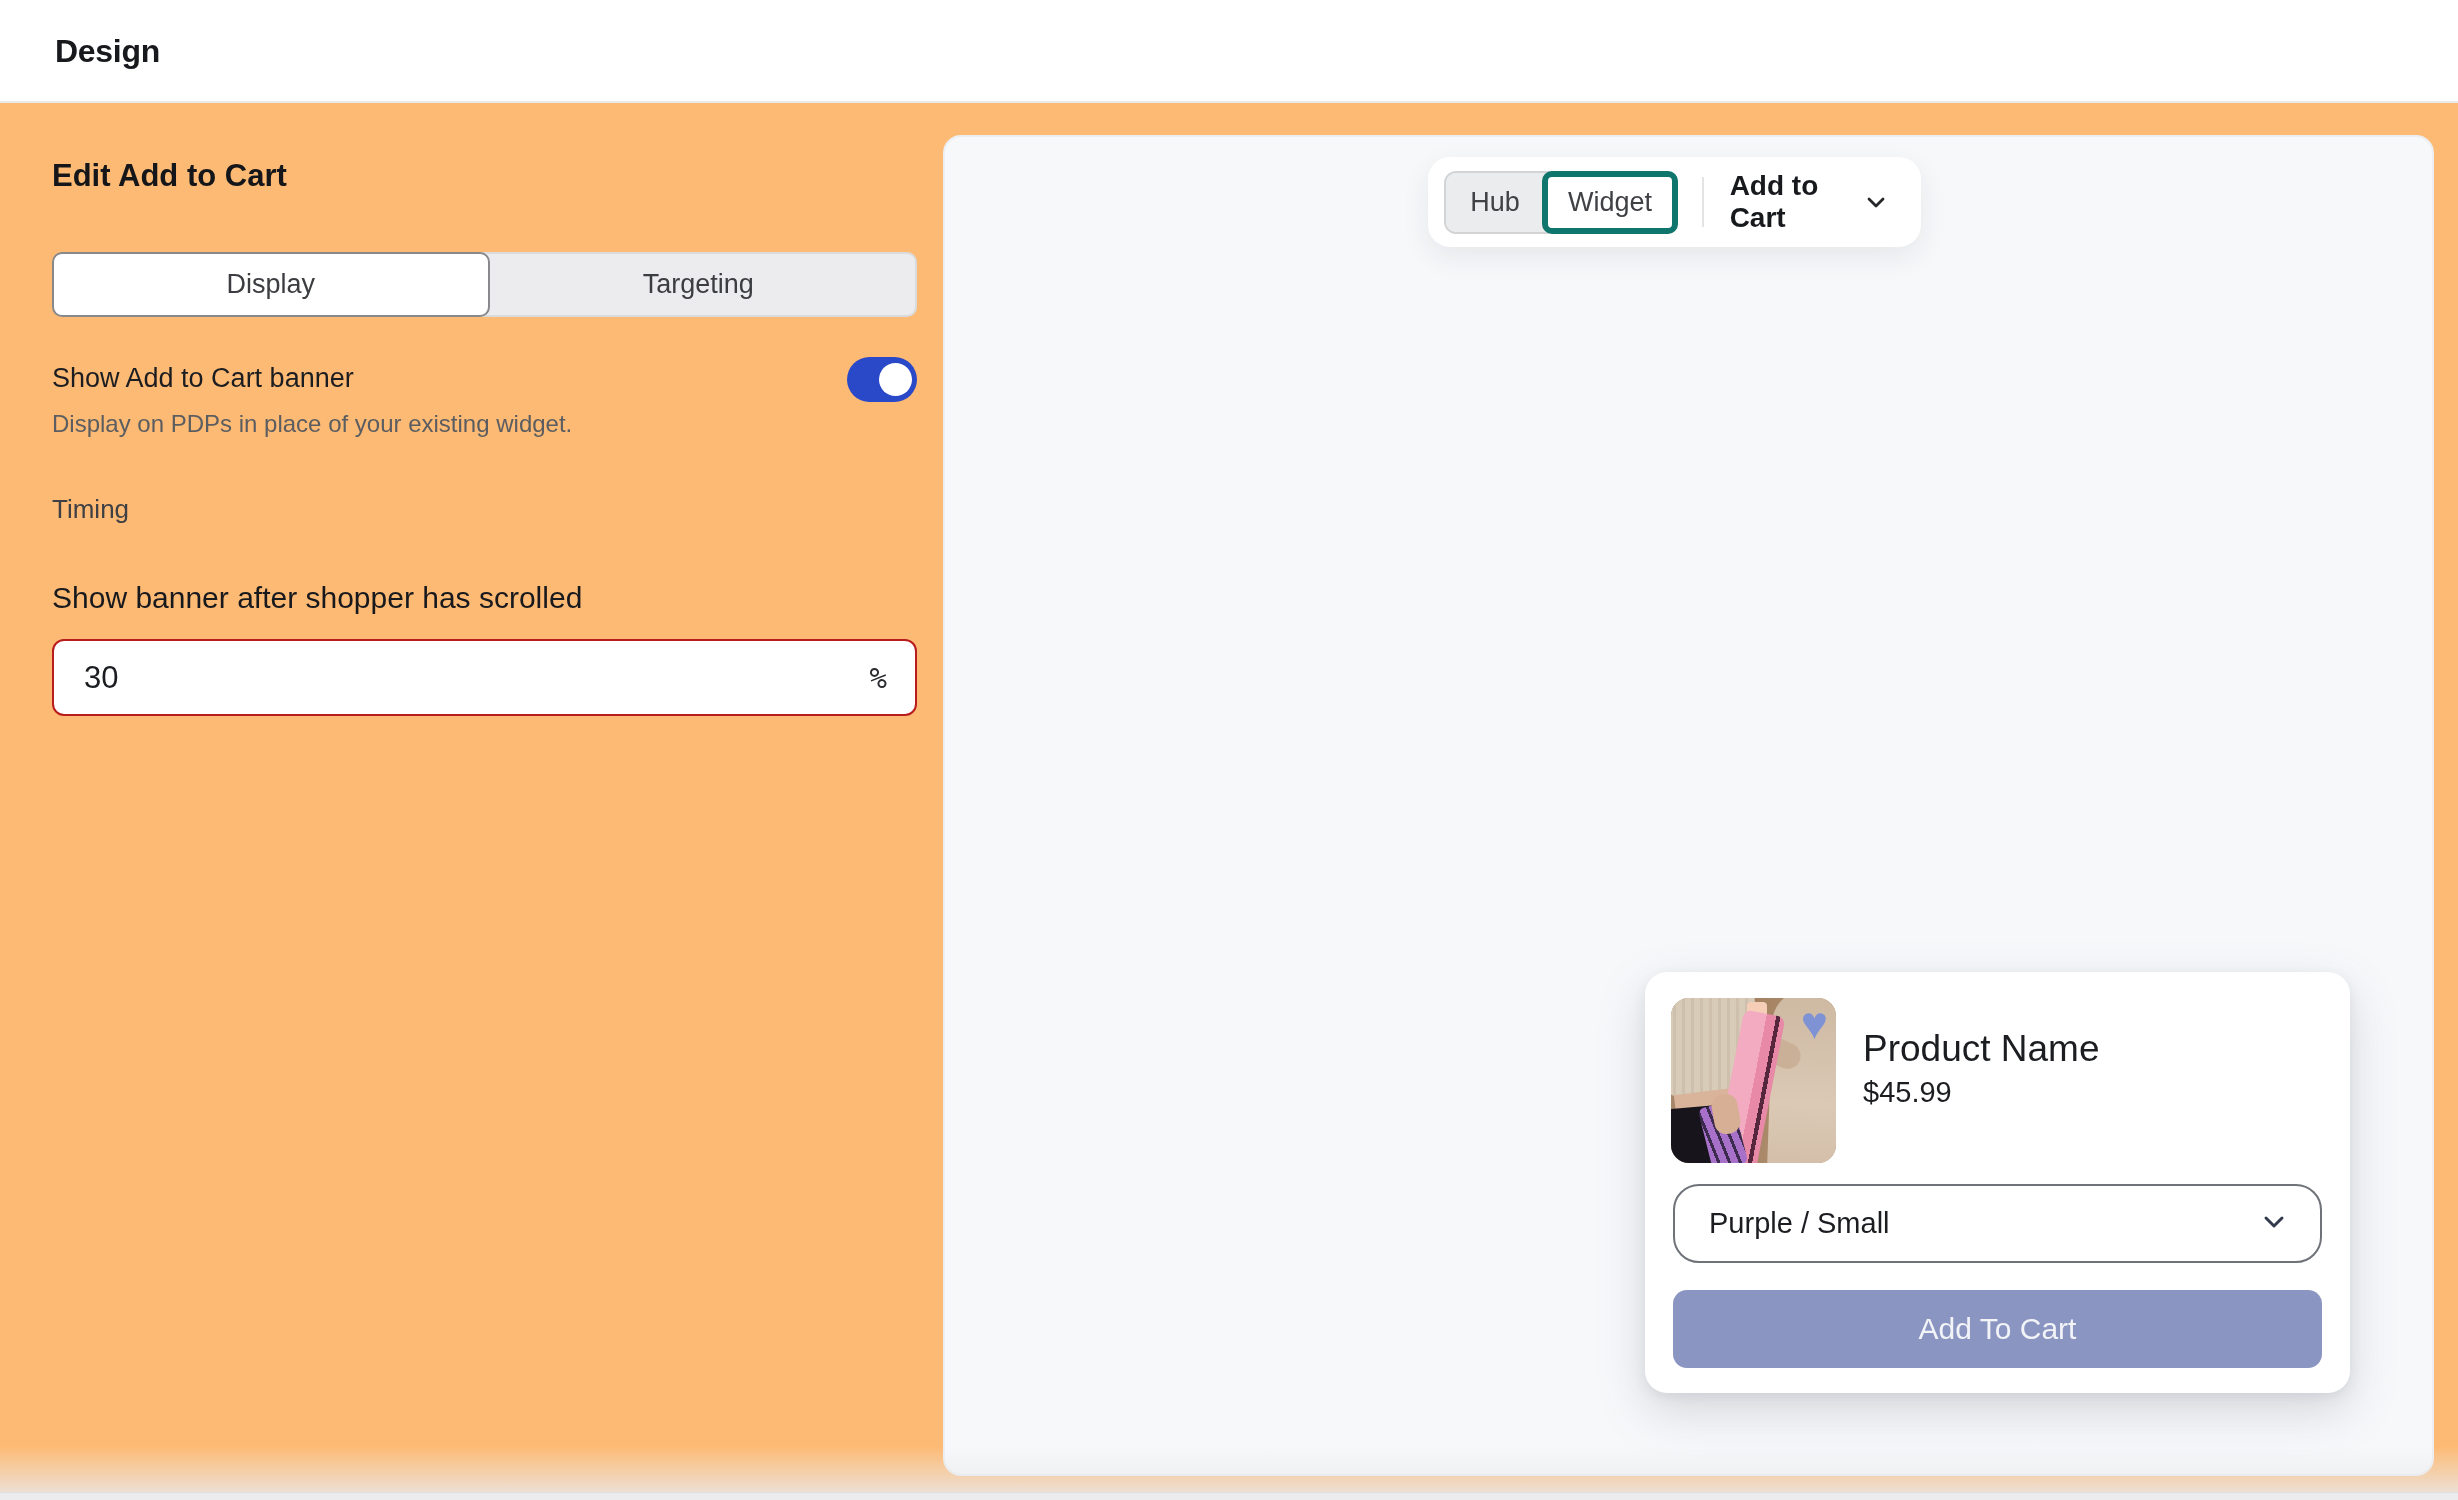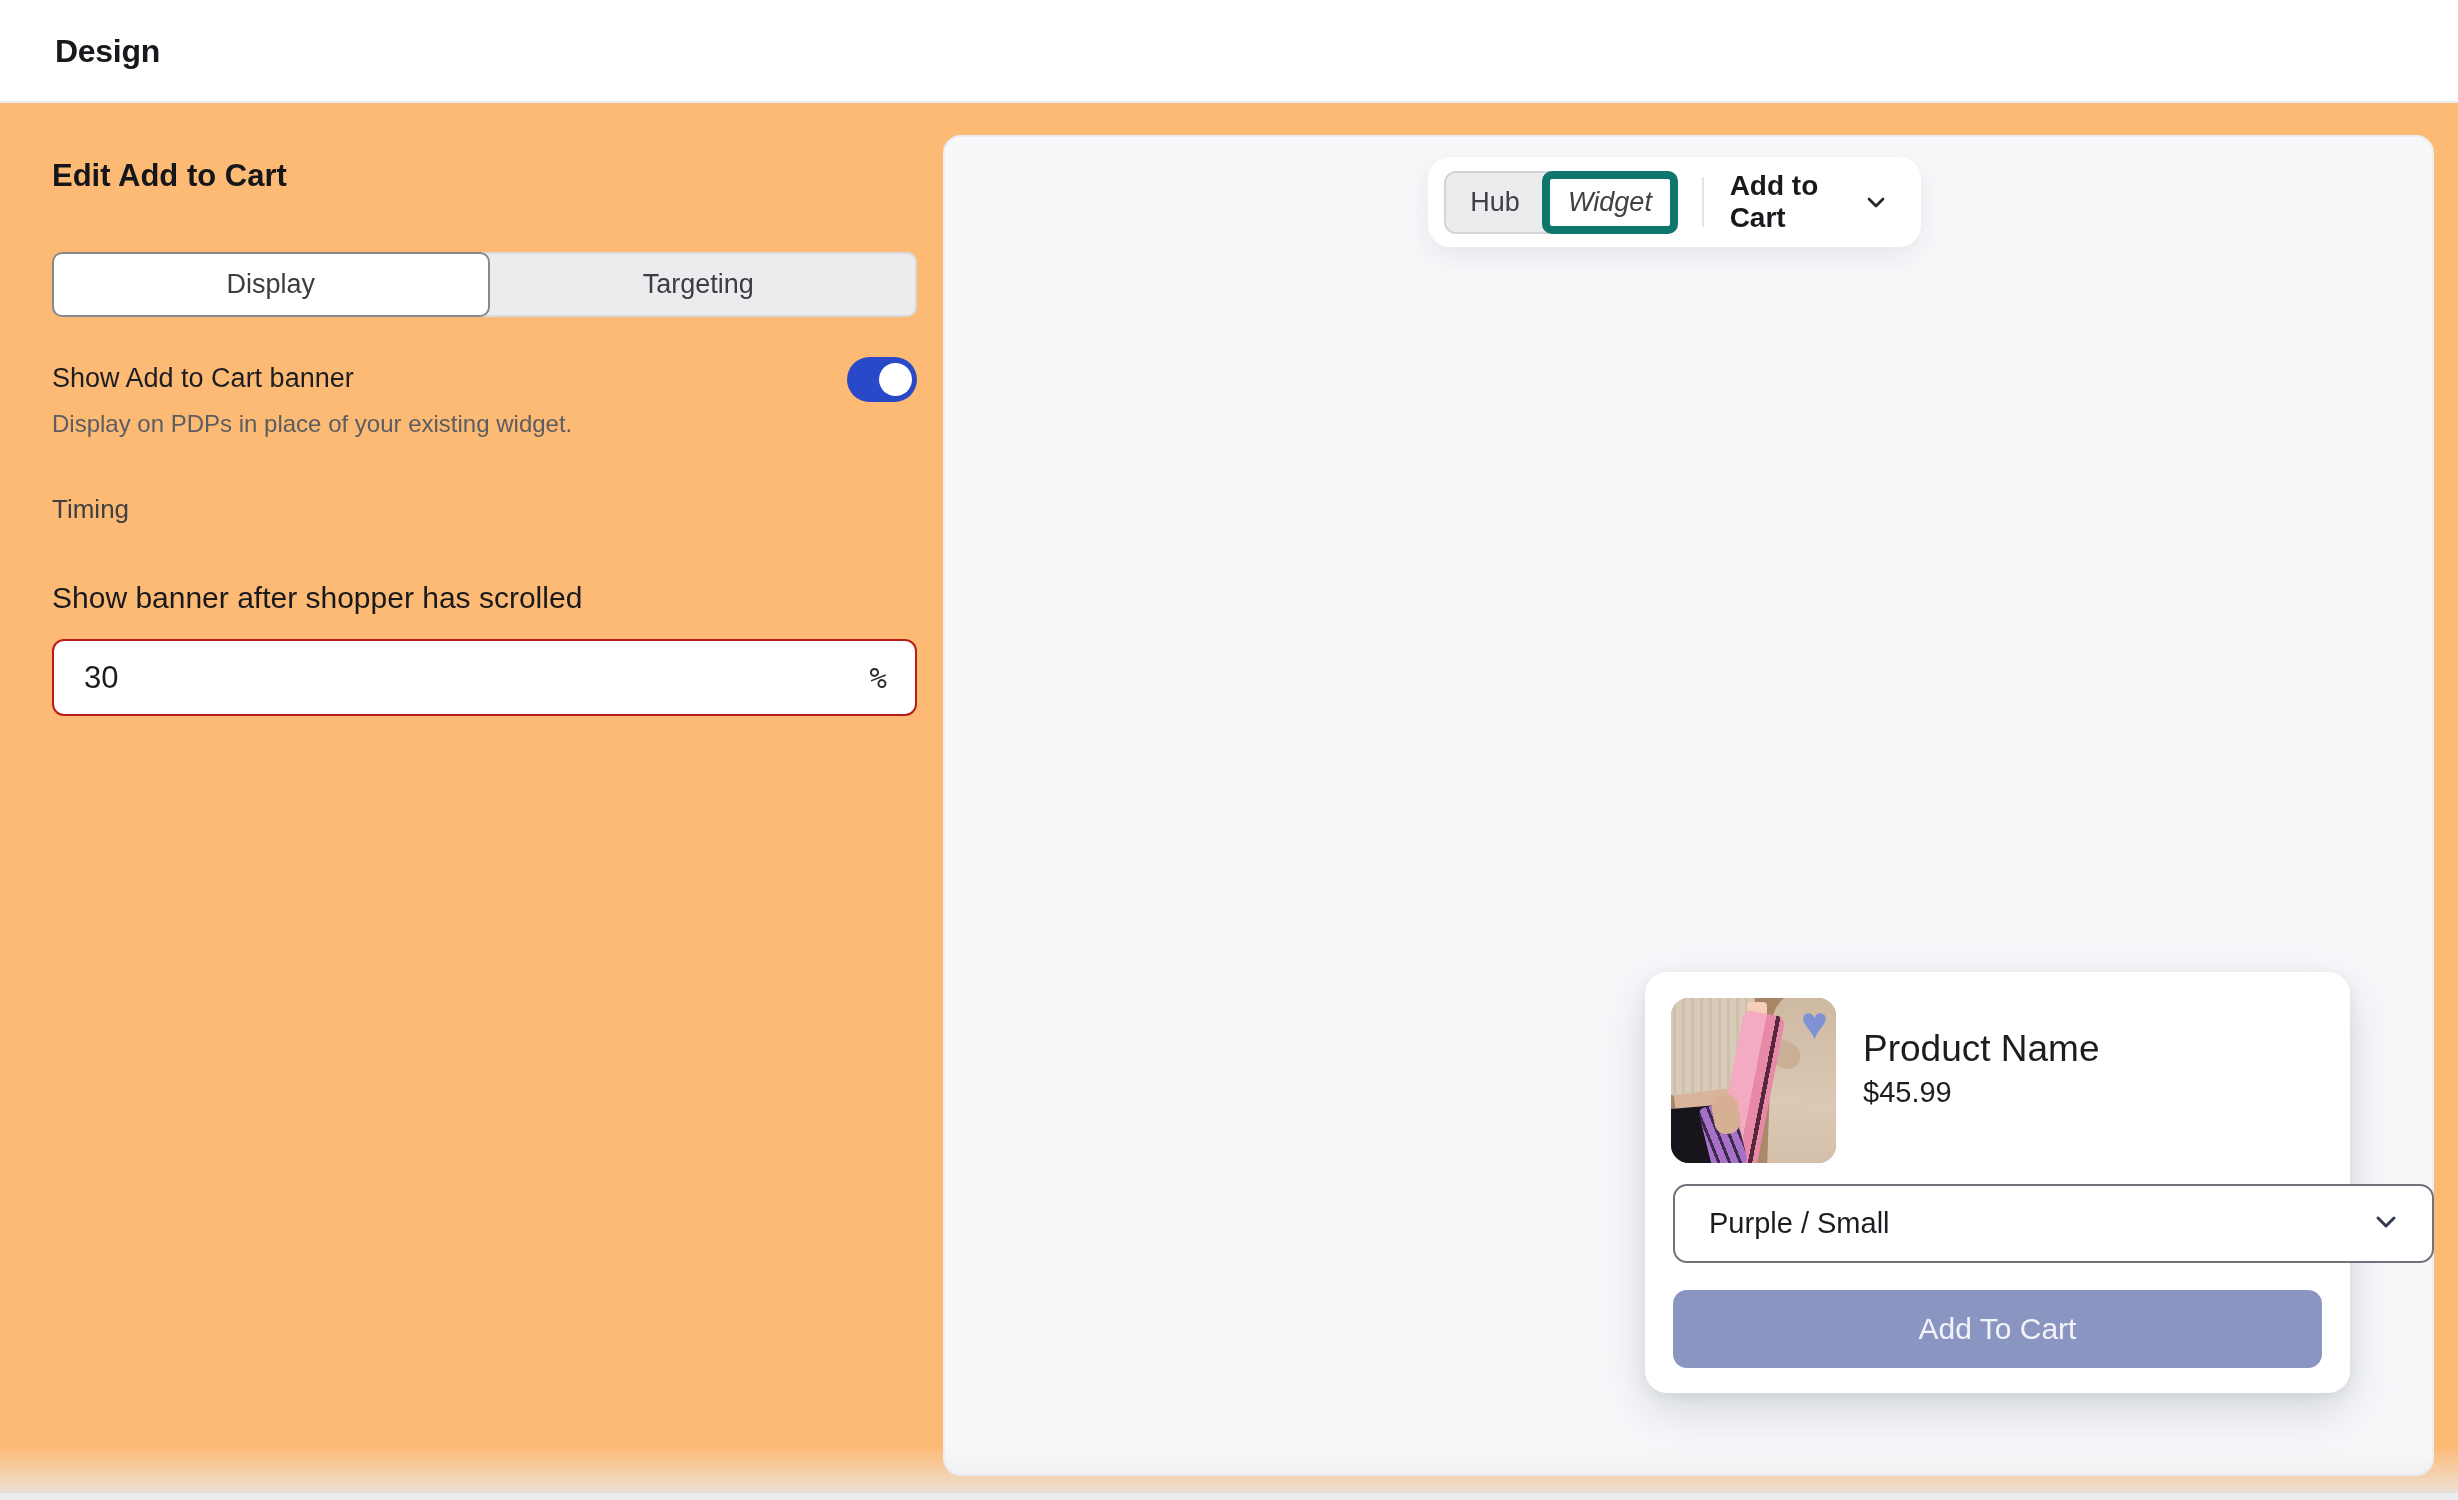--- a/index.html
+++ b/index.html
@@ -33,21 +33,21 @@
   .scroll-input { width:100%; height:100%; border:2px solid #b91c1c; border-radius:12px; padding:0 80px 0 30px; font-size:31px; color:#1b1d21; font-family:Liberation Sans, sans-serif; background:#fff; outline:none; }
   .scroll-unit { position:absolute; right:30px; top:50%; transform:translateY(-50%); font-size:29px; color:#2a2c30; font-family:"DejaVu Sans Mono", monospace; }
 
   
   .preview-panel { position:absolute; left:943px; top:135px; width:1491px; height:1341px; background:#f7f8fa; border:2px solid #eceef1; border-radius:18px; }
 
   
   .mode-pill { position:absolute; left:1428px; top:157px; width:493px; height:90px; background:#fff; border-radius:22px; box-shadow:0 10px 28px rgba(35,40,50,0.08); display:flex; align-items:center; padding:0 30px 0 16px; z-index:3; }
   .seg { display:flex; align-items:stretch; height:63px; border:2px solid #d3d4d6; border-radius:12px; background:#ebeced; }
   .seg-hub { width:98px; display:flex; align-items:center; justify-content:center; font-size:27px; color:#3f4145; background:#ebeced; border-radius:10px 0 0 10px; cursor:pointer; }
-  .seg-widget { width:136px; display:flex; align-items:center; justify-content:center; font-size:27px; color:#3f4145; background:#fff; border:8px solid #0f766e; border-radius:10px; margin:-2px; cursor:pointer;font-style:italic; }
+  .seg-widget { width:136px; display:flex; align-items:center; justify-content:center; font-size:27px; color:#3f4145; background:#fff; border:6px solid #0f766e; border-radius:10px; margin:-2px; cursor:pointer; }
   .pill-divider { width:2px; height:50px; background:#e3e4e6; margin-left:24px; }
   .pill-select { display:flex; align-items:center; margin-left:26px; cursor:pointer; }
   .pill-select-label { font-size:28px; font-weight:700; color:#17191d; }
   .pill-select .chev { margin-left:16px; display:flex; }
 
   
   .product-card { position:absolute; left:1645px; top:972px; width:705px; height:421px; background:#fff; border-radius:22px; box-shadow:0 18px 48px rgba(90,98,116,0.22), 0 4px 12px rgba(90,98,116,0.10); z-index:4; }
   .product-img { position:absolute; left:26px; top:26px; width:165px; height:165px; border-radius:18px; overflow:hidden; background:linear-gradient(100deg,#a98a6f 0%,#a3815f 40%,#b6977c 100%); }
   .pi-left-top { position:absolute; left:-10px; top:-10px; width:96px; height:108px; background:repeating-linear-gradient(93deg,#d8cbb8 0 6px,#cec0ac 6px 9px); border-radius:0 0 46px 18px; transform:rotate(-3deg); }
   .pi-skin { position:absolute; left:4px; top:92px; width:86px; height:24px; background:#d9b49b; transform:rotate(-7deg); }
@@ -55,21 +55,21 @@
   .pi-right { position:absolute; right:-12px; top:-8px; width:78px; height:190px; background:linear-gradient(180deg,#cdb8a1 0%,#dbc9b5 60%,#d2bda6 100%); border-radius:34px 0 0 10px; transform:rotate(2deg); }
   .pi-arm { position:absolute; right:34px; top:38px; width:60px; height:26px; background:#c9b097; border-radius:14px; transform:rotate(24deg); }
   .pi-cap { position:absolute; left:76px; top:4px; width:20px; height:15px; background:#f6cdb6; border-radius:4px; }
   .pi-bottle { position:absolute; left:74px; top:17px; width:25px; height:78px; background:linear-gradient(180deg,#f0b5a0 0%,#eb9f92 70%,#e8988f 100%); border-radius:8px; opacity:0.95; }
   .pi-band-pink { position:absolute; left:58px; top:14px; width:42px; height:156px; background:linear-gradient(90deg,#f2abc0 0 55%,#e789a7 55% 78%,#55263c 78% 88%,#e789a7 88%); border-radius:8px; transform:rotate(11deg); }
   .pi-band-purple { position:absolute; left:34px; top:106px; width:36px; height:64px; background:repeating-linear-gradient(82deg,#a771c9 0 7px,#3c2b4e 7px 10px); border-radius:6px; transform:rotate(-14deg); }
   .pi-hand { position:absolute; left:42px; top:96px; width:26px; height:40px; background:#d7af94; border-radius:12px; transform:rotate(-10deg); }
   .pi-heart { position:absolute; right:8px; top:-2px; font-size:46px; color:#7e92d4; line-height:1.2; }
   .product-name { position:absolute; left:218px; top:56px; font-size:37px; color:#1b1d21; }
   .product-price { position:absolute; left:218px; top:104px; font-size:29px; color:#1b1d21; }
-  .variant-select { position:absolute; left:28px; top:212px; width:761px; height:79px; border:2px solid #6f7379; border-radius:14px; background:#fff; display:flex; align-items:center; justify-content:space-between; padding:0 28px 0 34px; cursor:pointer; }
+  .variant-select { position:absolute; left:28px; top:212px; width:649px; height:79px; border:2px solid #6f7379; border-radius:26px; background:#fff; display:flex; align-items:center; justify-content:space-between; padding:0 28px 0 34px; cursor:pointer; }
   .variant-label { font-size:29px; color:#1b1d21; }
   .cta-button { position:absolute; left:28px; top:318px; width:649px; height:78px; border-radius:14px; background:#8a95c1; display:flex; align-items:center; justify-content:center; font-size:30px; color:#f3f4f8; cursor:pointer; }
 
   
   .bottom-fade { position:absolute; left:0; bottom:8px; width:2458px; height:46px; background:linear-gradient(180deg, rgba(240,240,241,0) 0%, rgba(233,233,235,0.8) 100%); }
   .bottom-strip { position:absolute; left:0; bottom:0; width:2458px; height:8px; background:#ececee; border-top:1px solid #dfdfe1; }
 </style>
 </head>
 <body>
 

